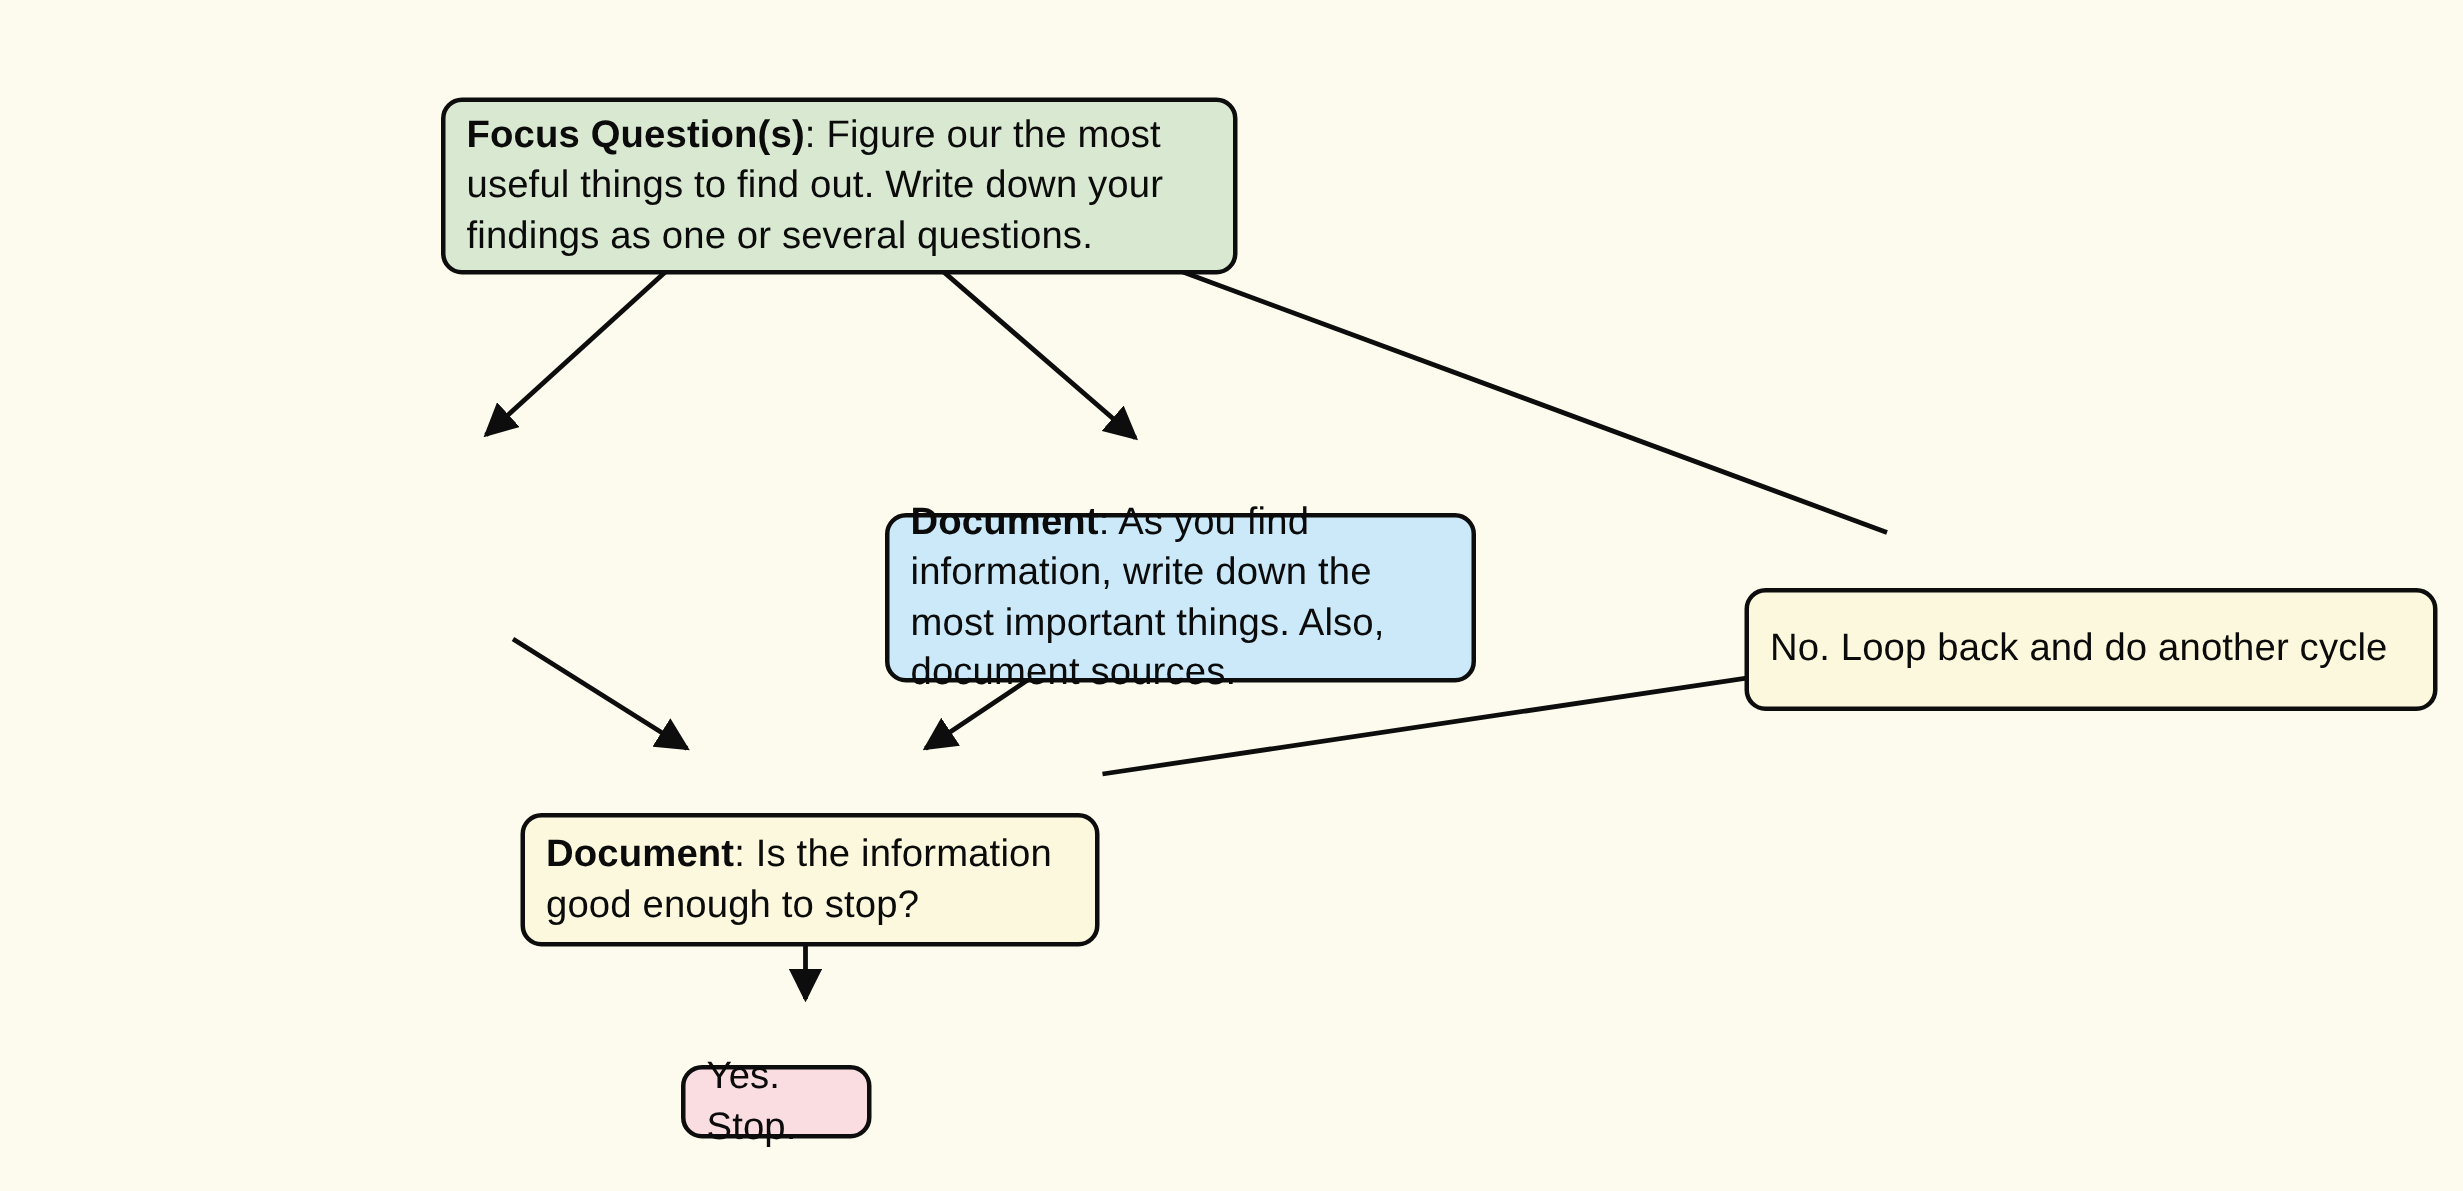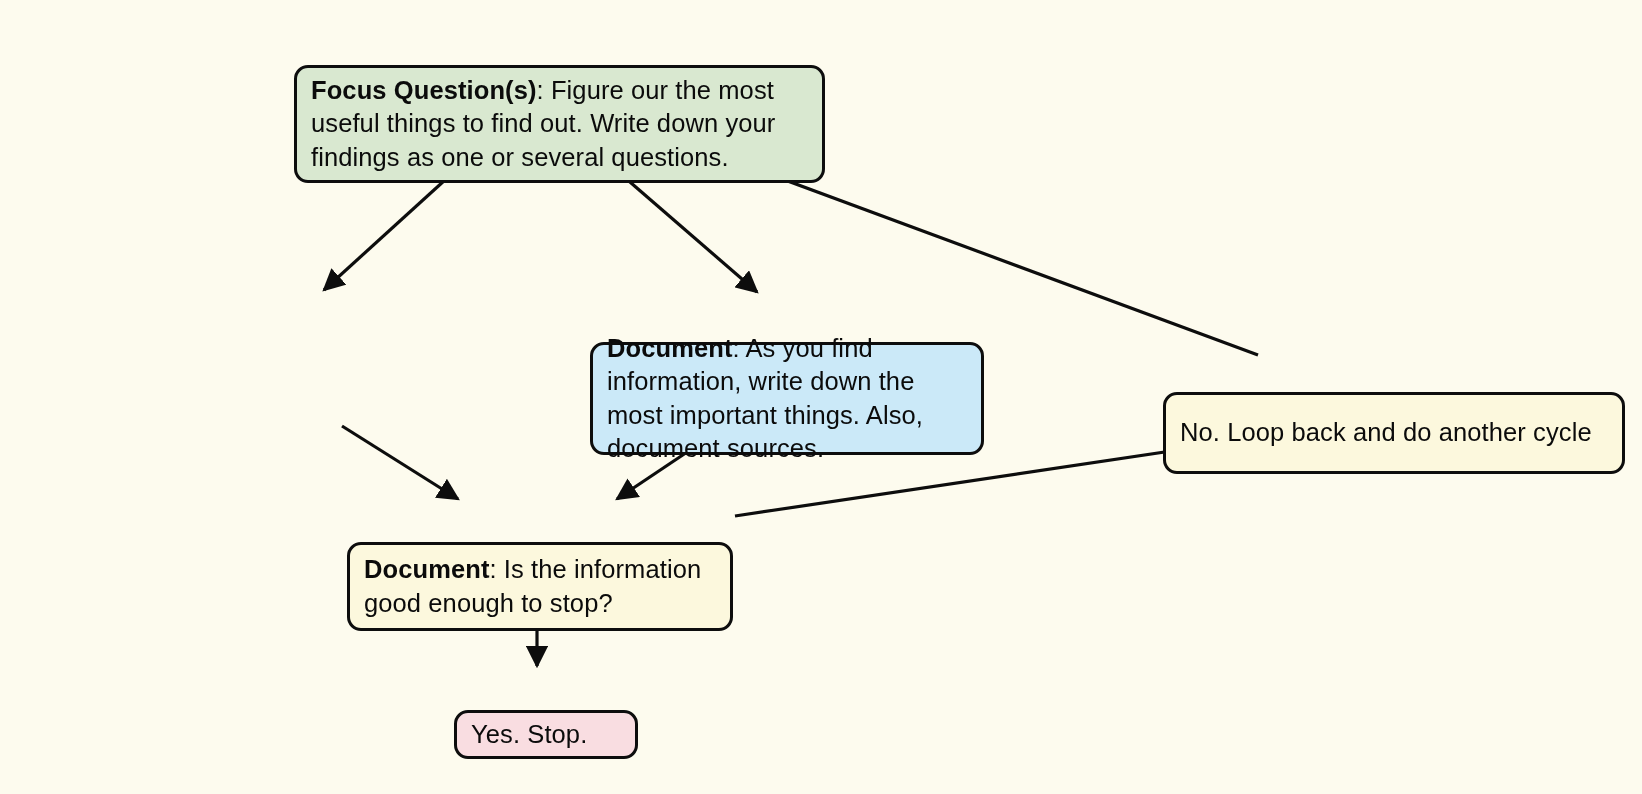--- a/index.html
+++ b/index.html
@@ -45,21 +45,21 @@
   .n-blue   { background: #cbe9f8; }
   .n-yellow { background: #fcf8dd; }
   .n-pink   { background: #f9dde1; }
 
   
   #node-focus    { left: 294px;  top: 29px;  width: 531px; height: 118px; }
   #node-balance  { left: 23px;   top: 306px; width: 450px; height: 117px; }
   #node-document { left: 590px;  top: 306px; width: 394px; height: 113px; }
   #node-loop     { left: 1163px; top: 356px; width: 462px; height: 82px;  }
   #node-measure  { left: 347px;  top: 506px; width: 386px; height: 89px;  }
-  #node-stop     { left: 454px;  top: 674px; width: 184px; height: 49px;  }
+  #node-stop     { left: 454px;  top: 674px; width: 127px; height: 49px;  }
 </style>
 </head>
 <body>
 
 <div id="canvas">
 
   <svg id="edges" viewBox="0 0 1642 794" xmlns="http://www.w3.org/2000/svg">
     <defs>
       <marker id="ah" viewBox="0 0 10 10" refX="9" refY="5" markerWidth="7" markerHeight="7" orient="auto-start-reverse">
         <path d="M 0 0 L 10 5 L 0 10 z" fill="#0d0d0d"></path>

